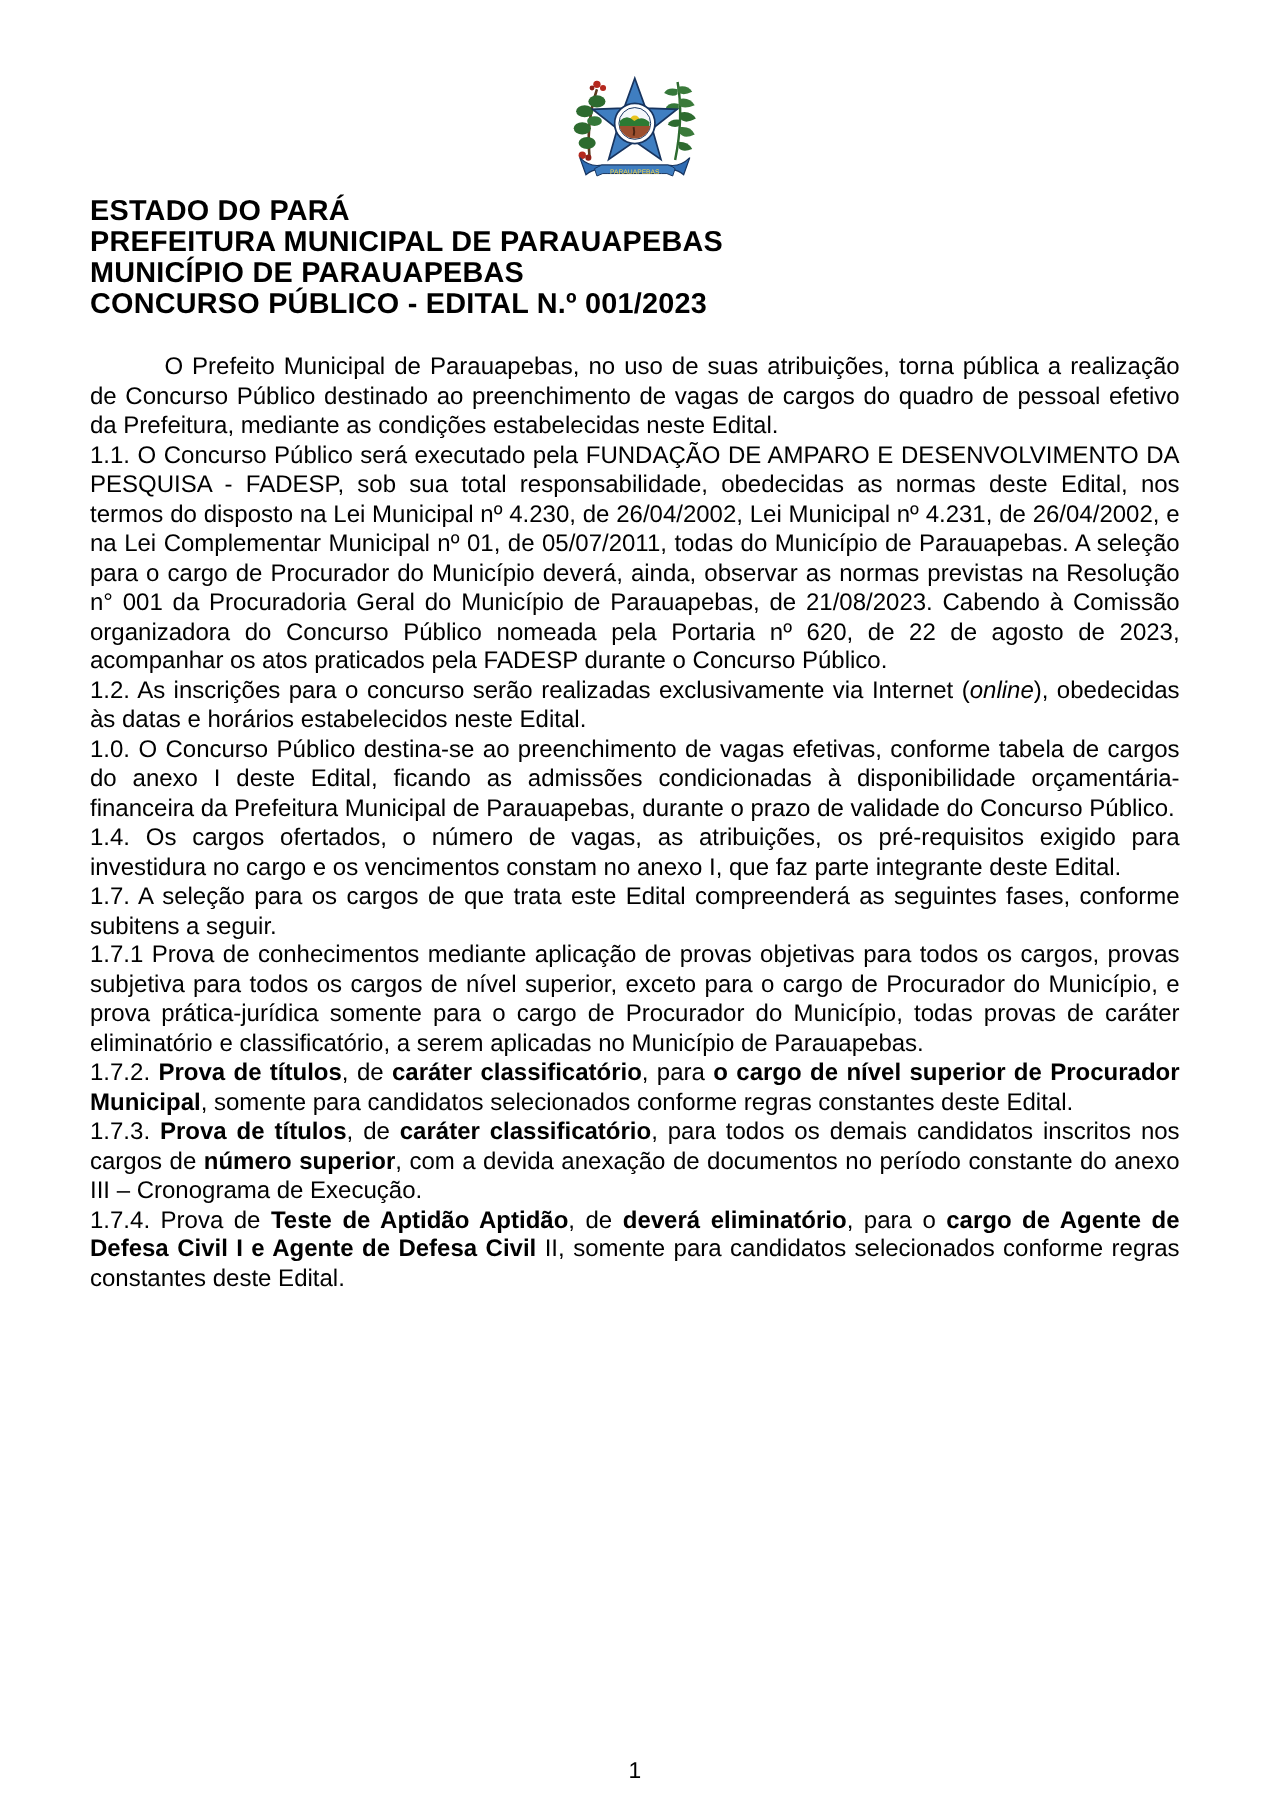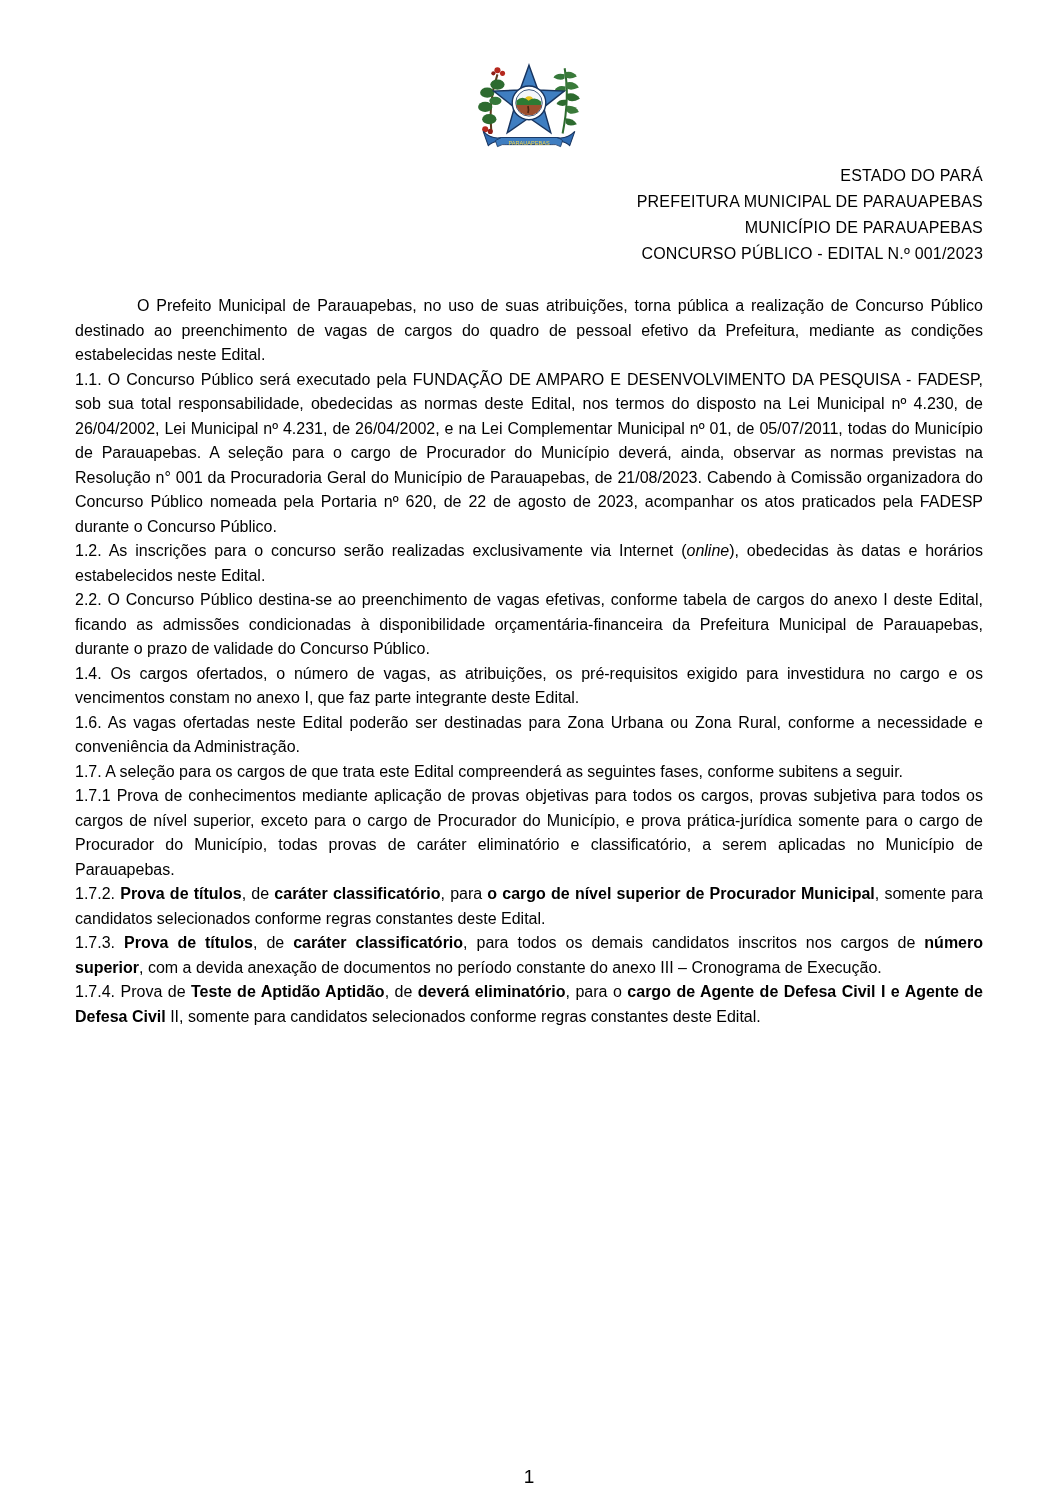--- a/index.html
+++ b/index.html
@@ -12,30 +12,30 @@
     overflow: hidden;
   }
   .page {
     box-sizing: border-box;
     width: 1058px; height: 1497px;
     padding: 62px 75px 0 75px;
     position: relative;
   }
   .crest { width: 112px; height: 95px; margin: 0 auto; display: block; }
   .doc-header {
-    text-align: right;
-    font-weight: normal;
-    font-size: 16px;
+    text-align: left;
+    font-weight: bold;
+    font-size: 24px;
     line-height: 26px;
     margin-top: 6px;
     letter-spacing: 0.2px;
   }
   .body-text p {
     margin: 0;
-    font-size: 16px;
+    font-size: 20px;
     line-height: 24.5px;
     text-align: justify;
   }
   p.intro { margin-top: 27px; text-indent: 62px; }
   .section-title {
     font-size: 20px;
     line-height: 24.5px;
     font-weight: bold;
     margin: 24.5px 0 0 0;
     text-align: left;
@@ -108,23 +108,22 @@
     <div>MUNICÍPIO DE PARAUAPEBAS</div>
     <div>CONCURSO PÚBLICO - EDITAL N.º 001/2023</div>
   </div>
 
   <div class="body-text">
     <p class="intro"><span>O Prefeito Municipal de Parauapebas, no uso de suas atribuições, torna pública a realização de Concurso Público destinado ao preenchimento de vagas de cargos do quadro de pessoal efetivo da Prefeitura, mediante as condições estabelecidas neste Edital.</span></p>
 
 
     <p><span>1.1. O Concurso Público será executado pela FUNDAÇÃO DE AMPARO E DESENVOLVIMENTO DA PESQUISA - FADESP, sob sua total responsabilidade, obedecidas as normas deste Edital, nos termos do disposto na Lei Municipal nº 4.230, de 26/04/2002, Lei Municipal nº 4.231, de 26/04/2002, e na Lei Complementar Municipal nº 01, de 05/07/2011, todas do Município de Parauapebas. A seleção para o cargo de Procurador do Município deverá, ainda, observar as normas previstas na Resolução n° 001 da Procuradoria Geral do Município de Parauapebas, de 21/08/2023. Cabendo à Comissão organizadora do Concurso Público nomeada pela Portaria nº 620, de 22 de agosto de 2023, acompanhar os atos praticados pela FADESP durante o Concurso Público.</span></p>
     <p><span>1.2. As inscrições para o concurso serão realizadas exclusivamente via Internet (</span><i>online</i><span>), obedecidas às datas e horários estabelecidos neste Edital.</span></p>
-    <p><span>2.2. O Concurso Público destina-se ao preenchimento de vagas efetivas, conforme tabela de cargos do anexo I deste Edital, ficando as admissões condicionadas à disponibilidade orçamentária-financeira da Prefeitura Municipal de Parauapebas, durante o prazo de validade do Concurso Público.</span></p>
+    <p><span>1.0. O Concurso Público destina-se ao preenchimento de vagas efetivas, conforme tabela de cargos do anexo I deste Edital, ficando as admissões condicionadas à disponibilidade orçamentária-financeira da Prefeitura Municipal de Parauapebas, durante o prazo de validade do Concurso Público.</span></p>
     <p><span>1.4. Os cargos ofertados, o número de vagas, as atribuições, os pré-requisitos exigido para investidura no cargo e os vencimentos constam no anexo I, que faz parte integrante deste Edital.</span></p>
-    <p><span>1.6. As vagas ofertadas neste Edital poderão ser destinadas para Zona Urbana ou Zona Rural, conforme a necessidade e conveniência da Administração.</span></p>
     <p><span>1.7. A seleção para os cargos de que trata este Edital compreenderá as seguintes fases, conforme subitens a seguir.</span></p>
     <p><span>1.7.1 Prova de conhecimentos mediante aplicação de provas objetivas para todos os cargos, provas subjetiva para todos os cargos de nível superior, exceto para o cargo de Procurador do Município, e prova prática-jurídica somente para o cargo de Procurador do Município, todas provas de caráter eliminatório e classificatório, a serem aplicadas no Município de Parauapebas.</span></p>
     <p><span>1.7.2. </span><b>Prova de títulos</b><span>, de </span><b>caráter classificatório</b><span>, para </span><b>o cargo de nível superior de Procurador Municipal</b><span>, somente para candidatos selecionados conforme regras constantes deste Edital.</span></p>
     <p><span>1.7.3. </span><b>Prova de títulos</b><span>, de </span><b>caráter classificatório</b><span>, para todos os demais candidatos inscritos nos cargos de </span><b>número superior</b><span>, com a devida anexação de documentos no período constante do anexo III – Cronograma de Execução.</span></p>
     <p><span>1.7.4. Prova de </span><b>Teste de Aptidão Aptidão</b><span>, de </span><b>deverá eliminatório</b><span>, para o </span><b>cargo de Agente de Defesa Civil I e Agente de Defesa Civil</b><span> II, somente para candidatos selecionados conforme regras constantes deste Edital.</span></p>
   </div>
 
   <div class="page-number">1</div>
 </div>
 

